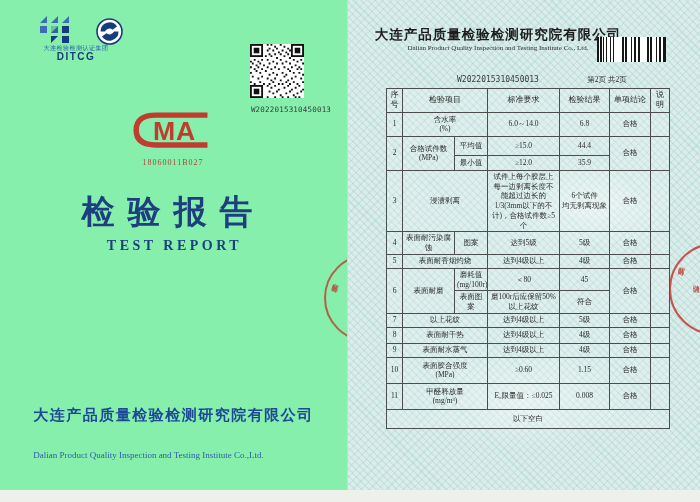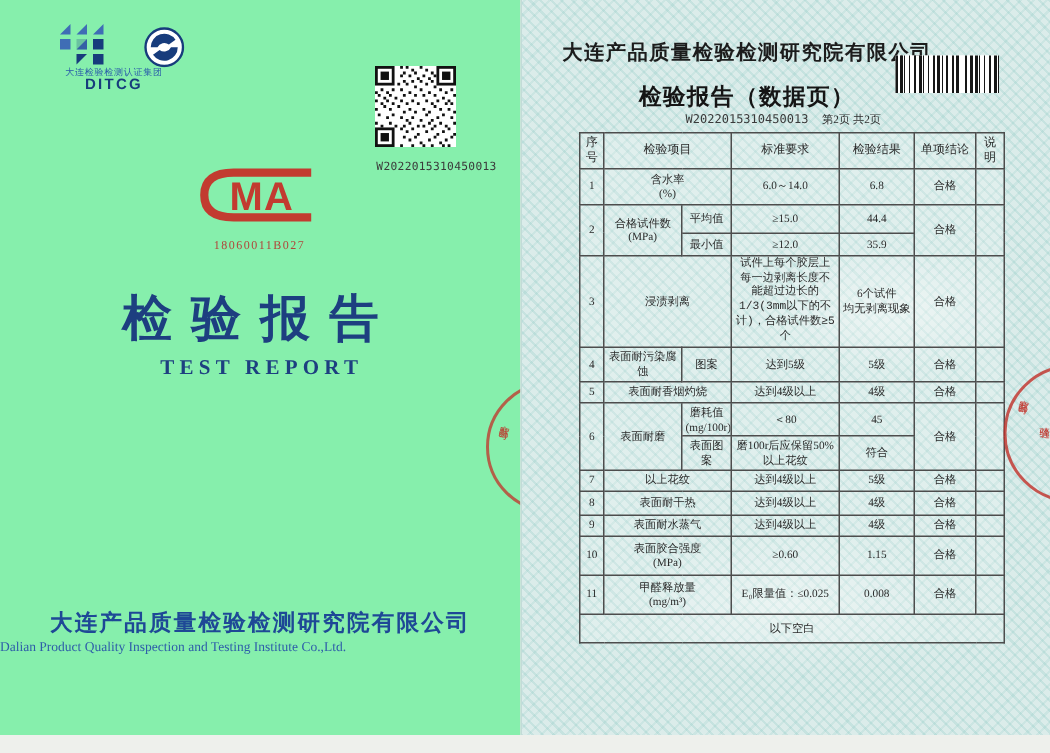--- a/index.html
+++ b/index.html
@@ -29,21 +29,21 @@
                 font-family:Liberation Serif, serif; }
 
   .title-cn { position:absolute; left:0; top:190px; width:347px; text-align:center;
               font-size:33px; font-weight:600; color:#1d3f80;
               letter-spacing:13px; }
   .title-en { position:absolute; left:0; top:238px; width:347px; text-align:center;
               font-size:14px; font-weight:bold; color:#1d3f80; letter-spacing:3.5px; padding-left:2px; }
 
   .company-cn-left { position:absolute; left:0; top:406px; width:347px; text-align:center;
                      font-size:15px; font-weight:bold; color:#1e4896; letter-spacing:1.5px; }
-  .company-en-left { position:absolute; left:0; top:426px; width:297px; text-align:left;
+  .company-en-left { position:absolute; left:0; top:450px; width:297px; text-align:center;
                      font-size:9px; color:#2e5ea9; }
 
   
   .seal-left { position:absolute; left:324px; top:254px; width:88px; height:88px;
                border-radius:50%; border:2.5px solid rgba(193,48,40,.75); }
   .seal-left .seal-glyphs { position:absolute; left:6px; top:22px; writing-mode:vertical-rl;
                font-size:6.5px; color:rgba(193,48,40,.8); letter-spacing:1px; transform:rotate(14deg); }
 
   
   .right-page { position:absolute; left:347px; top:0; width:353px; height:491px; overflow:hidden;
@@ -59,31 +59,31 @@
                    font-size:13.5px; font-weight:bold; color:#1c1c1c; letter-spacing:1px; }
   .rp-company-en { position:absolute; left:0; top:44px; width:300px; text-align:center;
                    font-size:7px; color:#2e2e2e; }
   .rp-title { position:absolute; left:0; top:55px; width:300px; text-align:center;
               font-size:15px; font-weight:bold; color:#151515; letter-spacing:1px; }
   .rp-report-no { position:absolute; left:0; top:75px; width:300px; text-align:center;
                   font-size:8px; font-family:"DejaVu Sans Mono",monospace; color:#3a3a3a; }
   .rp-barcode { position:absolute; left:249px; top:37px; width:69px; height:25px; background:#fff;
     background-image:repeating-linear-gradient(90deg,#161616 0 1.5px,#fff 1.5px 3px,#161616 3px 5px,
       #fff 5px 6px,#161616 6px 6.5px,#fff 6.5px 9px,#161616 9px 10px,#fff 10px 12.5px); }
-  .rp-page-ind { position:absolute; left:200px; top:75px; width:118px; text-align:left;
+  .rp-page-ind { position:absolute; left:200px; top:75px; width:118px; text-align:center;
                  font-size:7.5px; color:#2e2e2e; }
 
   table.results { position:absolute; left:38px; top:88px; width:283px;
                   border-collapse:collapse; table-layout:fixed;
                   background:rgba(255,255,255,.16); }
   table.results th, table.results td { border:1px solid #4d4d4d; font-weight:normal;
       font-size:7.5px; color:#2b2b2b; text-align:center; vertical-align:middle;
       padding:1px 2px; line-height:1.3; white-space:pre-line; overflow:hidden; }
   table.results th { font-size:8px; }
-  td.long-std { text-align:left; font-size:7px; padding:1px 3px;font-family:Liberation Mono, monospace; }
+  td.long-std { text-align:left; font-size:7px; padding:1px 3px; }
   td.blank-note { text-align:left; padding-left:8px; font-size:8px; }
 
   
   .seal-right { position:absolute; left:321px; top:243px; width:92px; height:92px;
                 border-radius:50%; border:2.5px solid rgba(193,48,40,.8); }
   .seal-right .seal-glyphs-a { position:absolute; left:7px; top:16px; writing-mode:vertical-rl;
                 font-size:6.5px; color:rgba(193,48,40,.85); letter-spacing:1px; transform:rotate(12deg); }
   .seal-right .seal-glyphs-b { position:absolute; left:20px; top:34px; writing-mode:vertical-rl;
                 font-size:7px; color:rgba(193,48,40,.85); letter-spacing:1px; }
 
@@ -161,21 +161,21 @@
     <div class="company-en-left">Dalian Product Quality Inspection and Testing Institute Co.,Ltd.</div>
 
     <div class="seal-left">
       <span class="seal-glyphs">究院公司</span>
     </div>
   </div>
 
   <div class="right-page">
 
     <div class="rp-company-cn">大连产品质量检验检测研究院有限公司</div>
-    <div class="rp-title">检验报告（数据页）</div>
+    <div class="rp-company-en">Dalian Product Quality Inspection and Testing Institute Co., Ltd.</div>
     <div class="rp-report-no">W2022015310450013</div>
     <div class="rp-barcode"></div>
     <div class="rp-page-ind">第2页 共2页</div>
 
     <table class="results">
       <colgroup>
         <col style="width:16px">
           <col style="width:52px">
           <col style="width:33px">
         <col style="width:72px">

